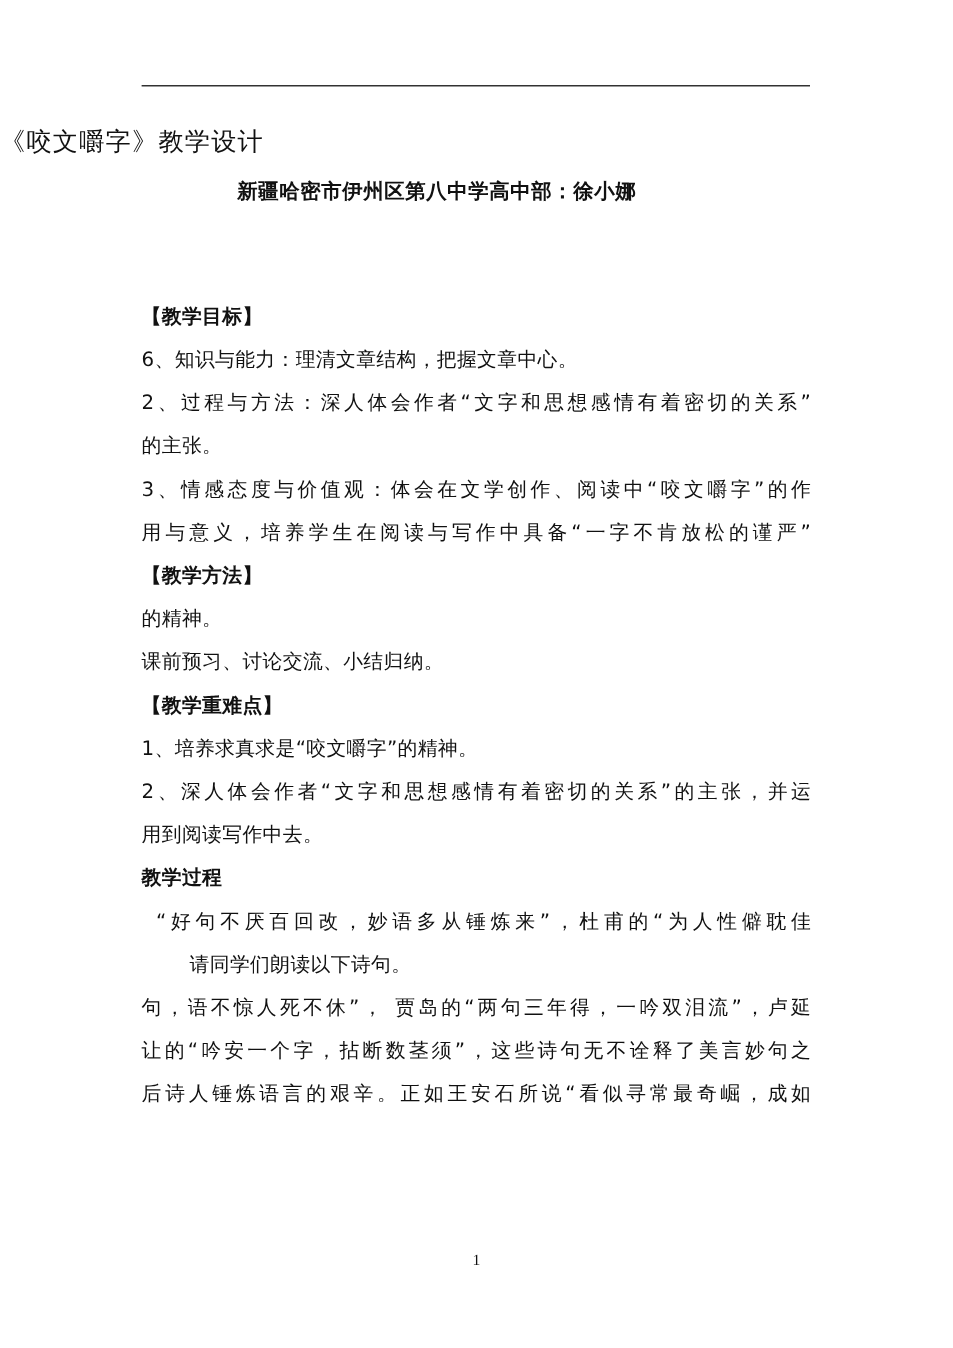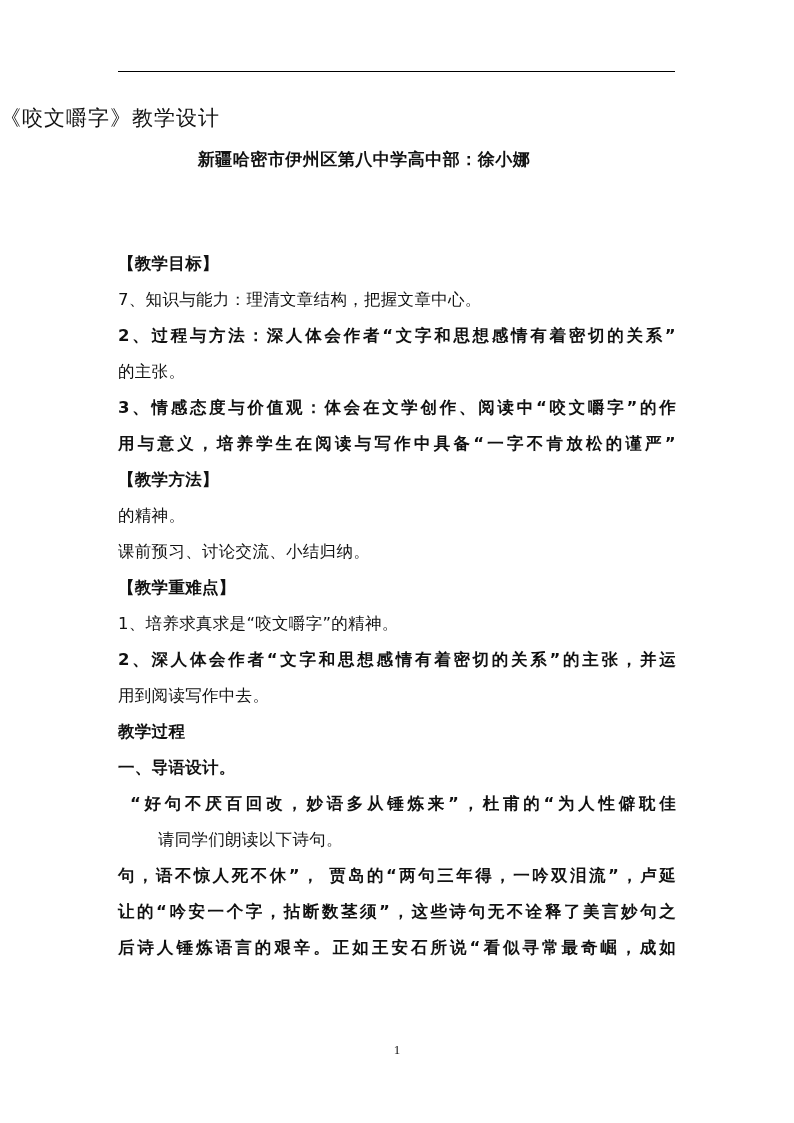--- a/index.html
+++ b/index.html
@@ -8,53 +8,52 @@
   .rule { position: absolute; left: 118px; top: 71px; width: 557px; height: 0;
           border-top: 1.5px solid #000; }
   .title { position: absolute; left: 0; top: 104px; width: 794px; text-align: left;
            font-size: 21px; letter-spacing: 1px; }
   .subtitle { position: absolute; left: 0; top: 148px; width: 728px; text-align: center;
               font-size: 17px; font-weight: bold; font-family: "DejaVu Sans", sans-serif; letter-spacing: 0.5px; }
   .body { position: absolute; left: 118px; top: 246px; width: 558px; }
   .line { height: 36px; line-height: 36px; font-size: 16.5px; white-space: nowrap; overflow: visible;
           font-family: "DejaVu Sans", sans-serif; letter-spacing: 0.3px; }
   .heading { font-weight: bold; font-family: "DejaVu Serif", serif; }
-  .just { text-align: justify; text-align-last: justify; font-weight: bold; }
+  .just { text-align: justify; text-align-last: justify; }
   .indent1 { padding-left: 40px; }
   .indent2 { padding-left: 12px; }
   .pagenum { position: absolute; left: 0; top: 1042px; width: 794px; text-align: center;
              font-size: 13px; font-family: "Liberation Serif", serif; }
 </style>
 </head>
 <body>
 
 <div class="rule"></div>
 
 <div class="title">《咬文嚼字》教学设计</div>
 <div class="subtitle">新疆哈密市伊州区第八中学高中部：徐小娜</div>
 
 <div class="body">
   <div class="line heading">【教学目标】</div>
-  <div class="line">7、知识与能力：理清文章结构，把握文章中心。</div>
+  <div class="line">6、知识与能力：理清文章结构，把握文章中心。</div>
   <div class="line just">2、过程与方法：深人体会作者“文字和思想感情有着密切的关系”</div>
   <div class="line">的主张。</div>
   <div class="line just">3、情感态度与价值观：体会在文学创作、阅读中“咬文嚼字”的作</div>
   <div class="line just">用与意义，培养学生在阅读与写作中具备“一字不肯放松的谨严”</div>
   <div class="line heading">【教学方法】</div>
 
   <div class="line">的精神。</div>
   <div class="line">课前预习、讨论交流、小结归纳。</div>
 
   <div class="line heading">【教学重难点】</div>
   <div class="line">1、培养求真求是“咬文嚼字”的精神。</div>
   <div class="line just">2、深人体会作者“文字和思想感情有着密切的关系”的主张，并运</div>
   <div class="line">用到阅读写作中去。</div>
 
   <div class="line heading">教学过程</div>
-  <div class="line heading">一、导语设计。</div>
   <div class="line just indent2">“好句不厌百回改，妙语多从锤炼来”，杜甫的“为人性僻耽佳</div>
   <div class="line indent1">请同学们朗读以下诗句。</div>
   <div class="line just">句，语不惊人死不休”，  贾岛的“两句三年得，一吟双泪流”，卢延</div>
   <div class="line just">让的“吟安一个字，拈断数茎须”，这些诗句无不诠释了美言妙句之</div>
   <div class="line just">后诗人锤炼语言的艰辛。正如王安石所说“看似寻常最奇崛，成如</div>
 </div>
 
 <div class="pagenum">1</div>
 
 </body></html>

